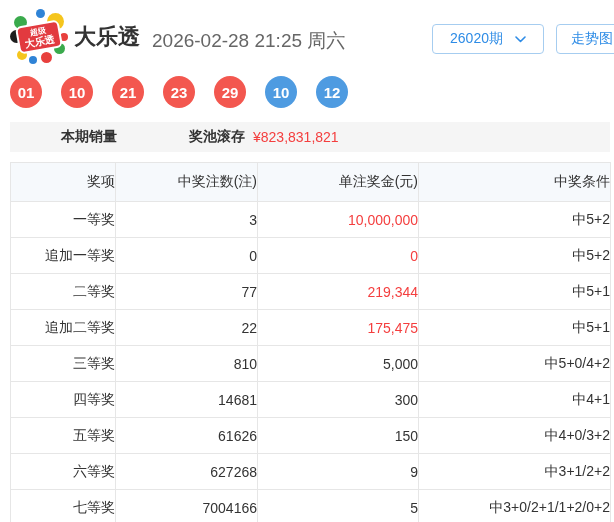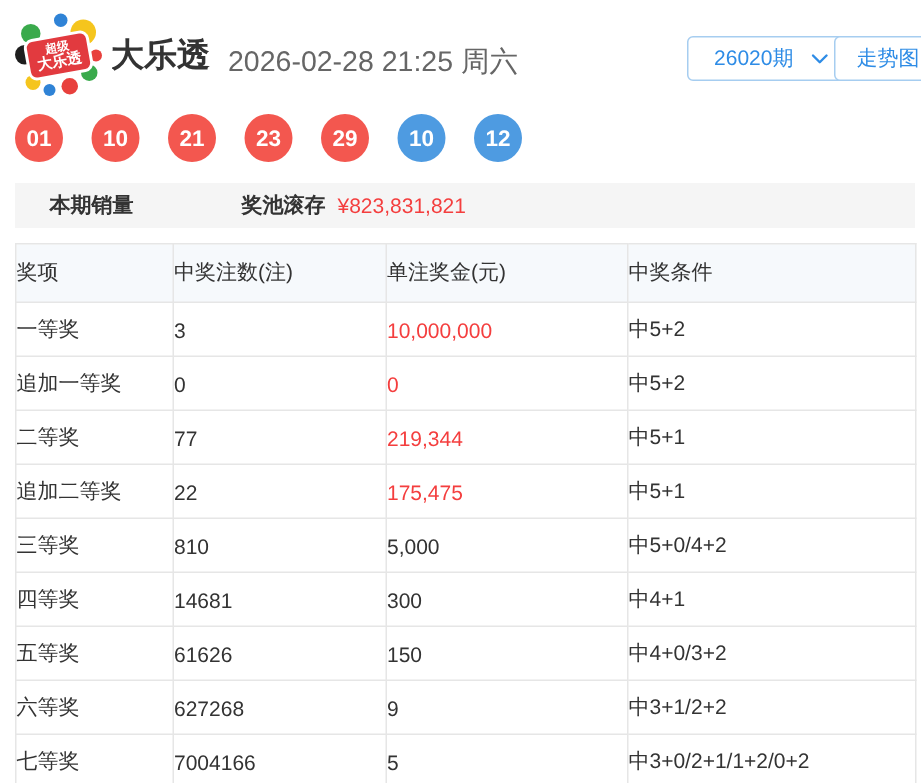--- a/index.html
+++ b/index.html
@@ -25,50 +25,50 @@
     border:2px solid #fff;border-radius:6px;transform:rotate(-10deg);
     color:#fff;text-align:center;font-weight:bold;line-height:1;box-sizing:border-box;padding-top:3px;
   }
   .badge .l1{font-size:8px;display:block;}
   .badge .l2{font-size:10px;display:block;margin-top:1px;white-space:nowrap;}
   .title{position:absolute;left:74px;top:22px;font-size:22px;font-weight:bold;color:#333;}
   .datetime{position:absolute;left:152px;top:28px;font-size:19px;color:#666;}
   .period-select{
     position:absolute;left:432px;top:24px;width:112px;height:30px;box-sizing:border-box;
     border:1px solid #a6cdf0;border-radius:4px;background:#fff;color:#2e8ce6;font-size:14px;
-    display:flex;align-items:center;justify-content:center;gap:12px;cursor:pointer;margin-left:26px;
+    display:flex;align-items:center;justify-content:center;gap:12px;cursor:pointer;
   }
   .trend-btn{
     position:absolute;left:556px;top:24px;width:96px;height:30px;box-sizing:border-box;
     border:1px solid #a6cdf0;border-radius:4px;background:#fff;color:#2e8ce6;font-size:14px;
     display:flex;align-items:center;padding-left:14px;cursor:pointer;
   }
   
   .balls{position:absolute;left:10px;top:76px;display:flex;gap:19px;}
   .ball{
     width:32px;height:32px;border-radius:50%;color:#fff;font-weight:bold;font-size:15px;
     display:inline-flex;align-items:center;justify-content:center;
   }
   .ball.front{background:#f3574f;}
   .ball.back{background:#4e9be1;}
   
   .sales-bar{
     position:absolute;left:10px;top:122px;width:600px;height:30px;background:#f5f5f5;
     display:flex;align-items:center;box-sizing:border-box;padding-left:23px;font-size:14px;
   }
-  .sales-bar .lbl{font-weight:bold;color:#333;}
+  .sales-bar .lbl{font-weight:bold;color:#333;margin-left:28px;}
   .sales-bar .val{color:#f43e3e;margin-left:8px;}
   .sales-bar .lbl.gap{margin-left:72px;}
   
   .prize-table{
     position:absolute;left:10px;top:162px;width:600px;border-collapse:collapse;
     font-size:14px;color:#333;table-layout:fixed;
   }
   .prize-table th,.prize-table td{
-    border:1px solid #e6e6e6;text-align:left;font-weight:normal;padding:0;margin-left:36px;
+    border:1px solid #e6e6e6;text-align:right;font-weight:normal;padding:0;margin-left:36px;
   }
   .prize-table thead th{background:#f6f9fc;height:38px;}
   .prize-table tbody td{height:35px;background:#fff;}
   .prize-table td.red{color:#f43e3e;}
 </style>
 </head>
 <body>
 
 <div class="header">
   <div class="logo">

